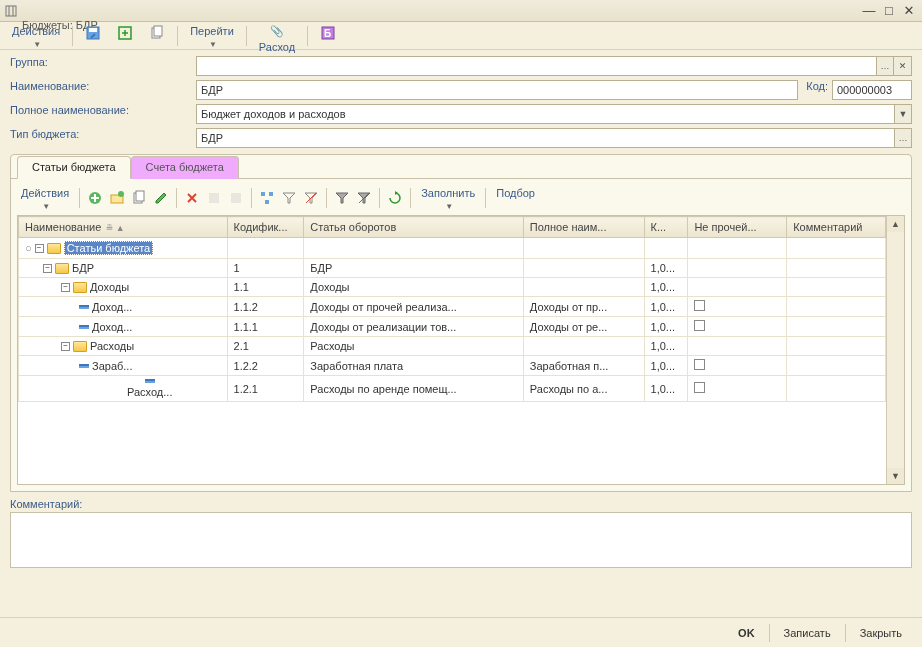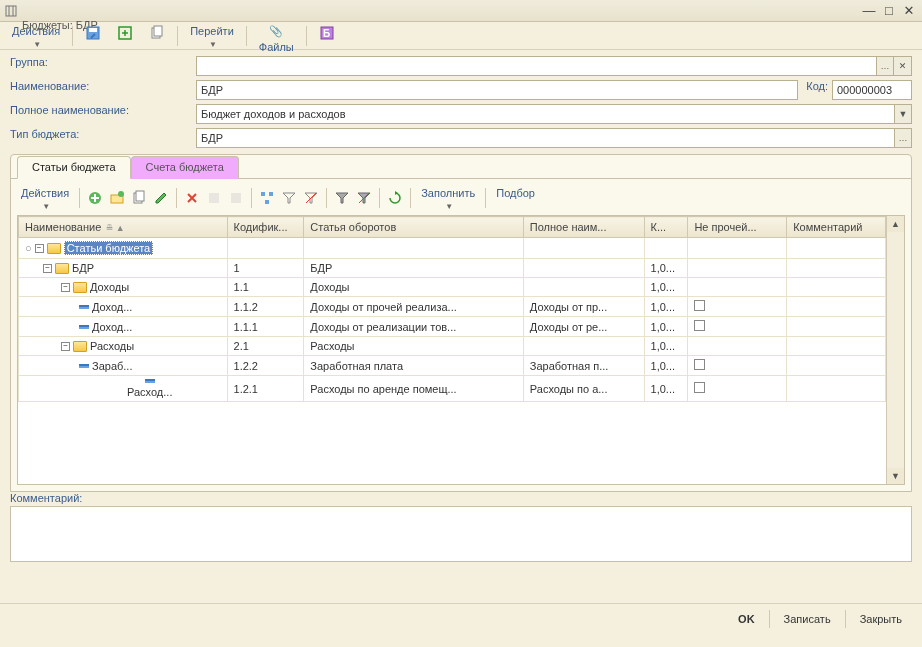--- a/index.html
+++ b/index.html
@@ -135,28 +135,28 @@
   .leaf-icon { width: 10px; height: 4px; background: #6aa2e0; border-top: 2px solid #3a78c0; display: inline-block; }
   .selected-node { background: #5a86c5; color: #fff; border: 1px dotted #fff; padding: 0 2px; }
   .grid .vscroll {
     width: 18px; background: #efe9d4;
     border-left: 1px solid #d0c8b0;
     display: flex; flex-direction: column;
   }
   .vscroll .arrow { height: 16px; display: flex; align-items: center; justify-content: center; font-size: 9px; color: #555; cursor: pointer; }
   .vscroll .track { flex: 1; background: #f3eedc; }
 
-  .comment-label { color: #3a5a8a; margin: 0 0 2px 0; font-weight: normal; }
+  .comment-label { color: #3a5a8a; margin: 6px 0 2px 0; font-weight: normal; }
   .comment-box {
     border: 1px solid #c8c0a8; background: #fff;
     height: 56px;
   }
 
   .footer {
-    position: absolute; left: 0; right: 0; bottom: 14px;
+    position: absolute; left: 0; right: 0; bottom: 0;
     height: 30px; border-top: 1px solid #d8d2bc;
     background: #f5f0de;
     display: flex; align-items: center; justify-content: flex-end;
     gap: 4px; padding: 0 10px;
   }
   .ft-btn {
     padding: 3px 10px; cursor: pointer; color: #333;
     border-radius: 2px;
   }
   .ft-sep { width: 1px; height: 18px; background: #d0c8b0; }
@@ -208,21 +208,21 @@
       </svg>
   </span>
   <span class="tb-sep"></span>
   <span class="tb-btn">
     <span>Перейти</span>
     <span class="dd-arrow">▼</span>
   </span>
   <span class="tb-sep"></span>
   <span class="tb-btn">
     <span>📎</span>
-    <span>Файлы</span>
+    <span>Расход</span>
   </span>
   <span class="tb-sep"></span>
   <span class="tb-btn">
     <svg width="16" height="16" viewBox="0 0 16 16">
         <rect x="2" y="2" width="12" height="12" fill="#c080e0" stroke="#8040a0"></rect>
         <text x="4" y="12" font-size="10" fill="#fff" font-weight="bold">Б</text>
       </svg>
   </span>
 </div>
 

